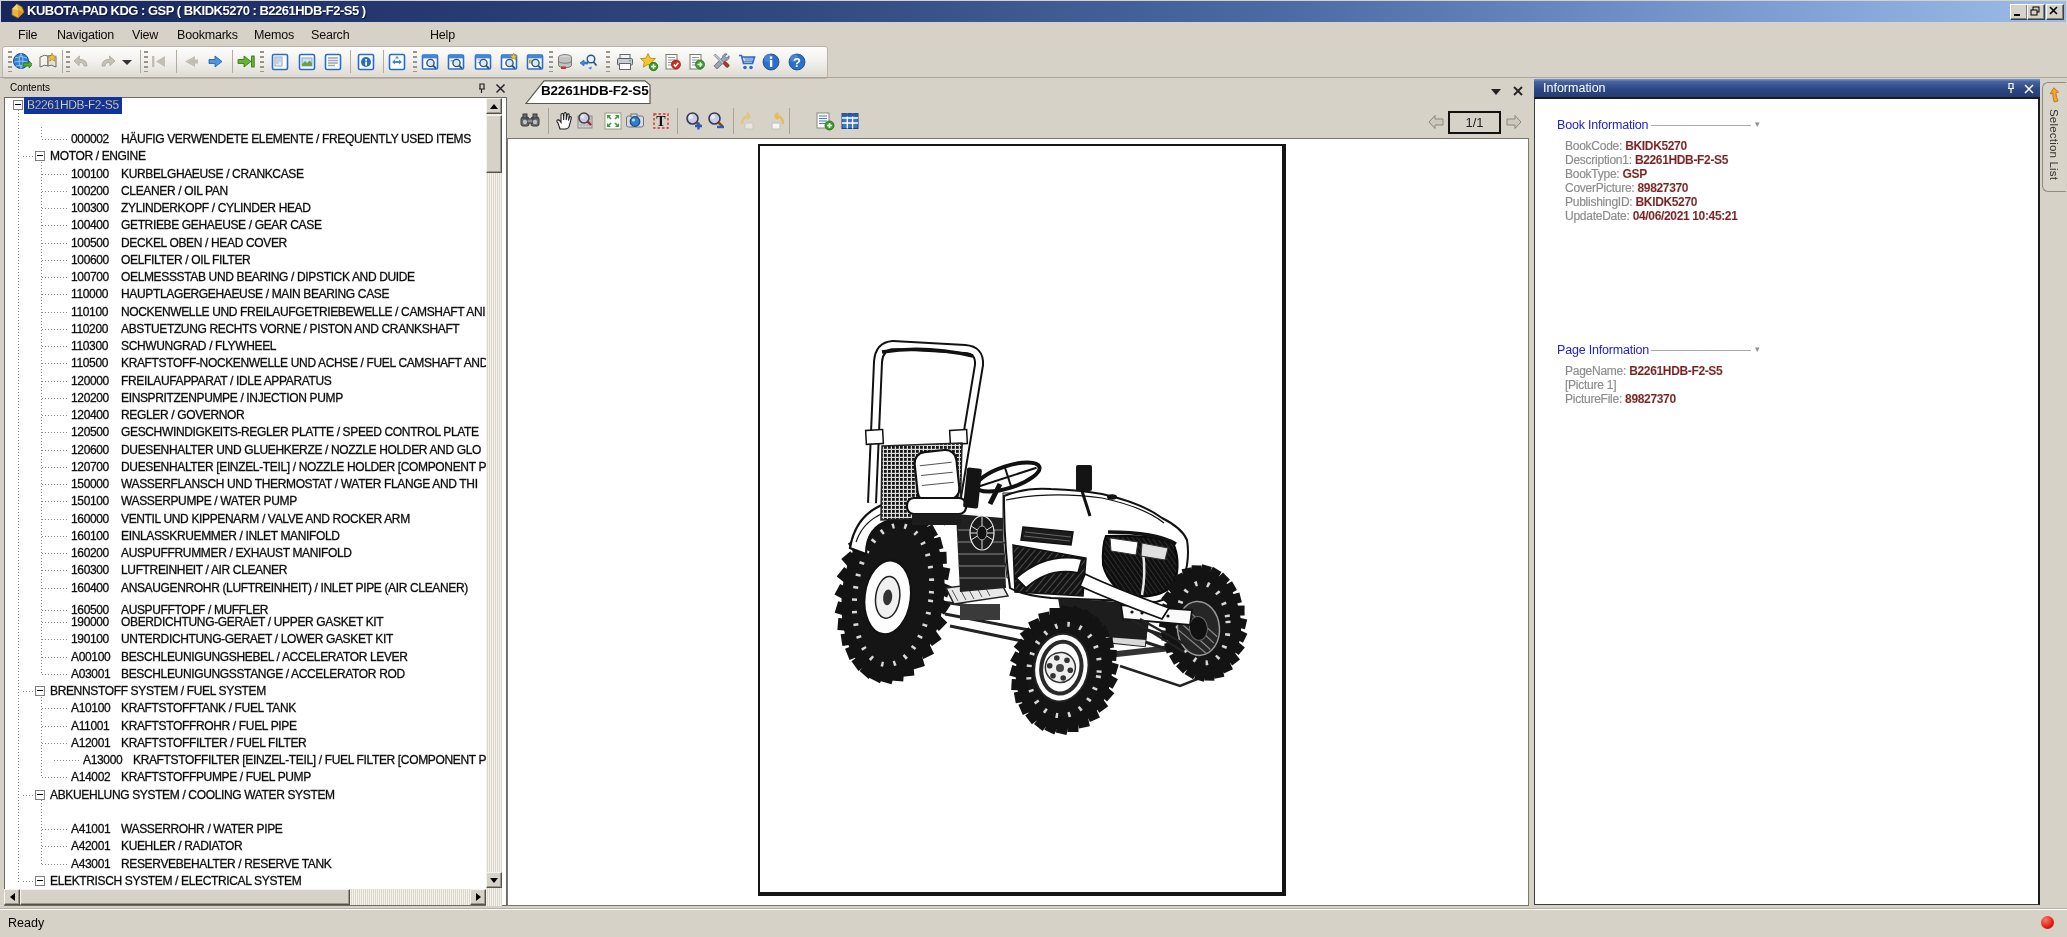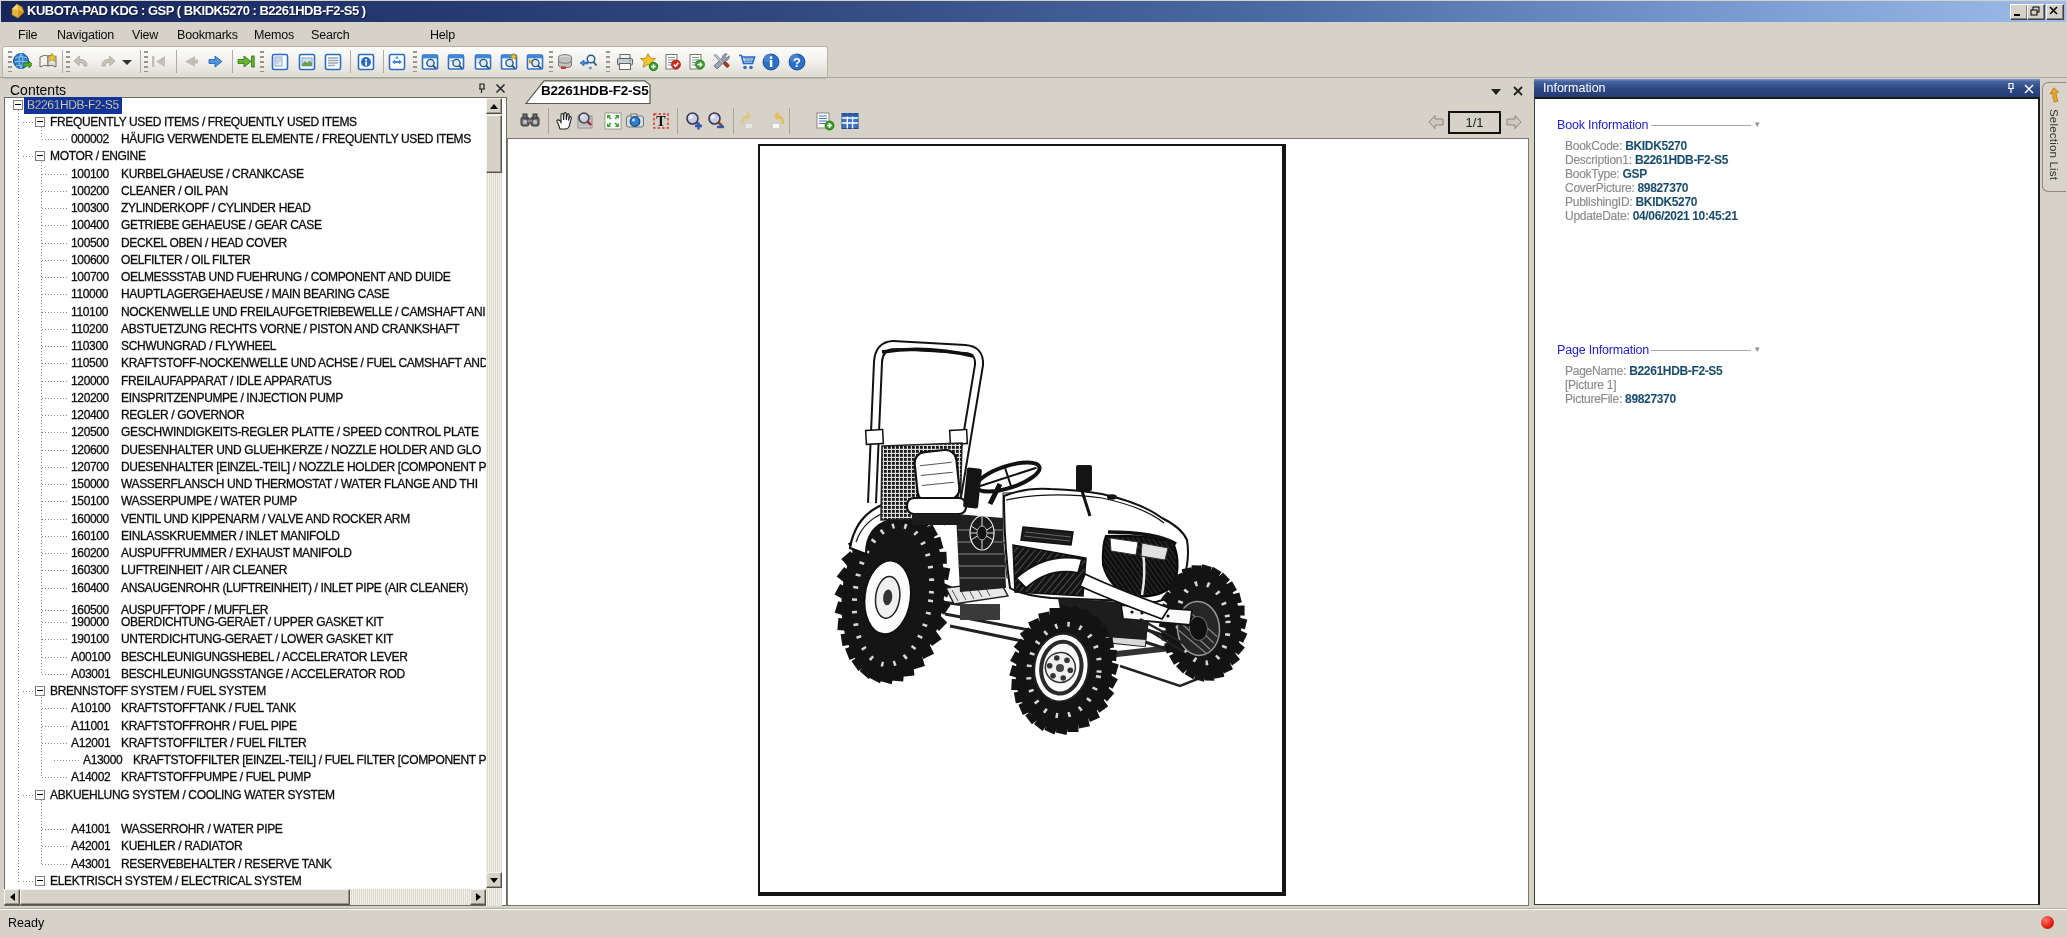--- a/index.html
+++ b/index.html
@@ -18,21 +18,21 @@
 
 #toolrow{left:0;top:46px;width:2067px;height:32px;background:#d6d2c7;}
 #toolband{left:2px;top:0px;width:824px;height:31px;
  background:linear-gradient(180deg,#fdfdfc 0%,#f2f1ed 45%,#dcd9d0 100%);
  border:1px solid #b9b5aa;border-radius:3px;}
 .grip{top:5px;width:4px;height:21px;background:repeating-linear-gradient(180deg,#9a958a 0 2px,transparent 2px 5px);}
 .tsep{top:4px;width:1px;height:23px;background:#b0aca1;}
 .ticon{top:6px;}
 
 #contents{left:2px;top:79px;width:505px;height:829px;background:#d6d2c7;}
-#ctitle{left:8px;top:3px;font-size:14px;color:#000;}
+#ctitle{left:8px;top:3px;font-size:10px;color:#000;}
 #tree{left:2px;top:18px;width:503px;height:809px;background:#fff;
  border:1px solid #6e6a60;box-sizing:border-box;}
 .trow{position:absolute;height:17px;font-size:12px;letter-spacing:-0.35px;color:#000;white-space:nowrap;-webkit-text-stroke:0.3px #222;}
 .tcode{position:absolute;left:66px;}
 .tdesc{position:absolute;left:116px;}
 .t1txt{position:absolute;left:45px;}
 .ebox{position:absolute;width:10px;height:10px;background:#fff;border:1px solid #7d7d7d;box-sizing:border-box;}
 .ebox:after{content:"";position:absolute;left:1px;top:3px;width:6px;height:1px;background:#000;}
 .dotv{position:absolute;width:1px;background-image:repeating-linear-gradient(180deg,#888 0 1px,transparent 1px 3px);}
 .doth{position:absolute;height:1px;background-image:repeating-linear-gradient(90deg,#888 0 1px,transparent 1px 3px);}
@@ -53,21 +53,21 @@
 
 #info{left:1534px;top:79px;width:506px;height:828px;}
 #ititle{left:0;top:0;width:506px;height:19px;
  background:linear-gradient(180deg,#7a97cd 0%,#45639f 14%,#2c4682 55%,#243c74 100%);}
 #ititletxt{left:9px;top:2px;color:#fff;font-size:12.5px;}
 #ibody{left:0;top:18px;width:506px;height:808px;background:#fff;border:1px solid #3c3c3c;border-top:2px solid #1a1a1a;border-right:2px solid #1a1a1a;box-sizing:border-box;}
 .ihead{position:absolute;color:#2222cc;font-size:12.5px;letter-spacing:-0.2px;}
 .iline{position:absolute;height:1px;background:#a8a8a8;width:100px;}
 .ichev{position:absolute;color:#909090;font-size:9px;}
 .irow{position:absolute;font-size:12px;letter-spacing:-0.25px;color:#8a8a8a;white-space:nowrap;-webkit-text-stroke:0.2px #999;}
-.irow b{color:#0c4a6e;letter-spacing:-0.35px;}
+.irow b{color:#7f1d1d;letter-spacing:-0.35px;}
 
 #strip{left:2040px;top:79px;width:27px;height:828px;background:#d6d2c7;}
 #seltab{left:2px;top:3px;width:24px;height:110px;background:#d8d4c9;border:1px solid #8f8b80;border-right:none;border-radius:6px 0 0 6px;box-sizing:border-box;}
 #seltxt{left:8px;top:30px;font-size:11.5px;color:#333;writing-mode:vertical-rl;letter-spacing:0.2px;}
 
 #status{left:0;top:909px;width:2067px;height:28px;background:#d6d2c7;border-top:1px solid #fff;}
 #ready{left:8px;top:6px;font-size:12.5px;color:#000;}
 #reddot{left:2041px;top:916px;width:13px;height:13px;border-radius:50%;background:radial-gradient(circle at 35% 30%,#ff7a6a,#e21d10 60%,#a01005);}
 svg{display:block;}
 </style></head><body>
@@ -280,25 +280,20 @@
 <div id="tree" class="abs">
 <div class="dotv" style="left:13px;top:12px;height:772px"></div>
 <div class="dotv" style="left:36px;top:29px;height:12px"></div>
 <div class="dotv" style="left:36px;top:64px;height:512px"></div>
 <div class="dotv" style="left:36px;top:599px;height:81px"></div>
 <div class="dotv" style="left:36px;top:702px;height:64px"></div>
 <div class="trow" style="left:0;top:-1.50px;width:490px;">
         <span class="ebox" style="left:8px;top:3px"></span>
         <span class="abs" style="left:22px;top:1px"><span class="sel">B2261HDB-F2-S5</span></span>
       </div>
-<div class="trow" style="left:0;top:15.75px;width:490px;">
-        <span class="doth" style="left:18px;top:8px;width:11px"></span>
-        <span class="ebox" style="left:30px;top:3px"></span>
-        <span class="t1txt" style="top:1px">FREQUENTLY USED ITEMS / FREQUENTLY USED ITEMS</span>
-      </div>
 <div class="trow" style="left:0;top:33.00px;width:484px;overflow:hidden;">
         <span class="doth" style="left:37px;top:8px;width:25px"></span>
         <span class="tcode" style="top:1px">000002</span>
         <span class="tdesc" style="top:1px">HÄUFIG VERWENDETE ELEMENTE / FREQUENTLY USED ITEMS</span>
       </div>
 <div class="trow" style="left:0;top:50.25px;width:490px;">
         <span class="doth" style="left:18px;top:8px;width:11px"></span>
         <span class="ebox" style="left:30px;top:3px"></span>
         <span class="t1txt" style="top:1px">MOTOR / ENGINE</span>
       </div>
@@ -328,21 +323,21 @@
         <span class="tdesc" style="top:1px">DECKEL OBEN / HEAD COVER</span>
       </div>
 <div class="trow" style="left:0;top:153.75px;width:484px;overflow:hidden;">
         <span class="doth" style="left:37px;top:8px;width:25px"></span>
         <span class="tcode" style="top:1px">100600</span>
         <span class="tdesc" style="top:1px">OELFILTER / OIL FILTER</span>
       </div>
 <div class="trow" style="left:0;top:171.00px;width:484px;overflow:hidden;">
         <span class="doth" style="left:37px;top:8px;width:25px"></span>
         <span class="tcode" style="top:1px">100700</span>
-        <span class="tdesc" style="top:1px">OELMESSSTAB UND FUEHRUNG / COMPONENT AND DUIDE</span>
+        <span class="tdesc" style="top:1px">OELMESSSTAB UND BEARING / DIPSTICK AND DUIDE</span>
       </div>
 <div class="trow" style="left:0;top:188.25px;width:484px;overflow:hidden;">
         <span class="doth" style="left:37px;top:8px;width:25px"></span>
         <span class="tcode" style="top:1px">110000</span>
         <span class="tdesc" style="top:1px">HAUPTLAGERGEHAEUSE / MAIN BEARING CASE</span>
       </div>
 <div class="trow" style="left:0;top:205.50px;width:484px;overflow:hidden;">
         <span class="doth" style="left:37px;top:8px;width:25px"></span>
         <span class="tcode" style="top:1px">110100</span>
         <span class="tdesc" style="top:1px">NOCKENWELLE UND FREILAUFGETRIEBEWELLE / CAMSHAFT ANI</span>

